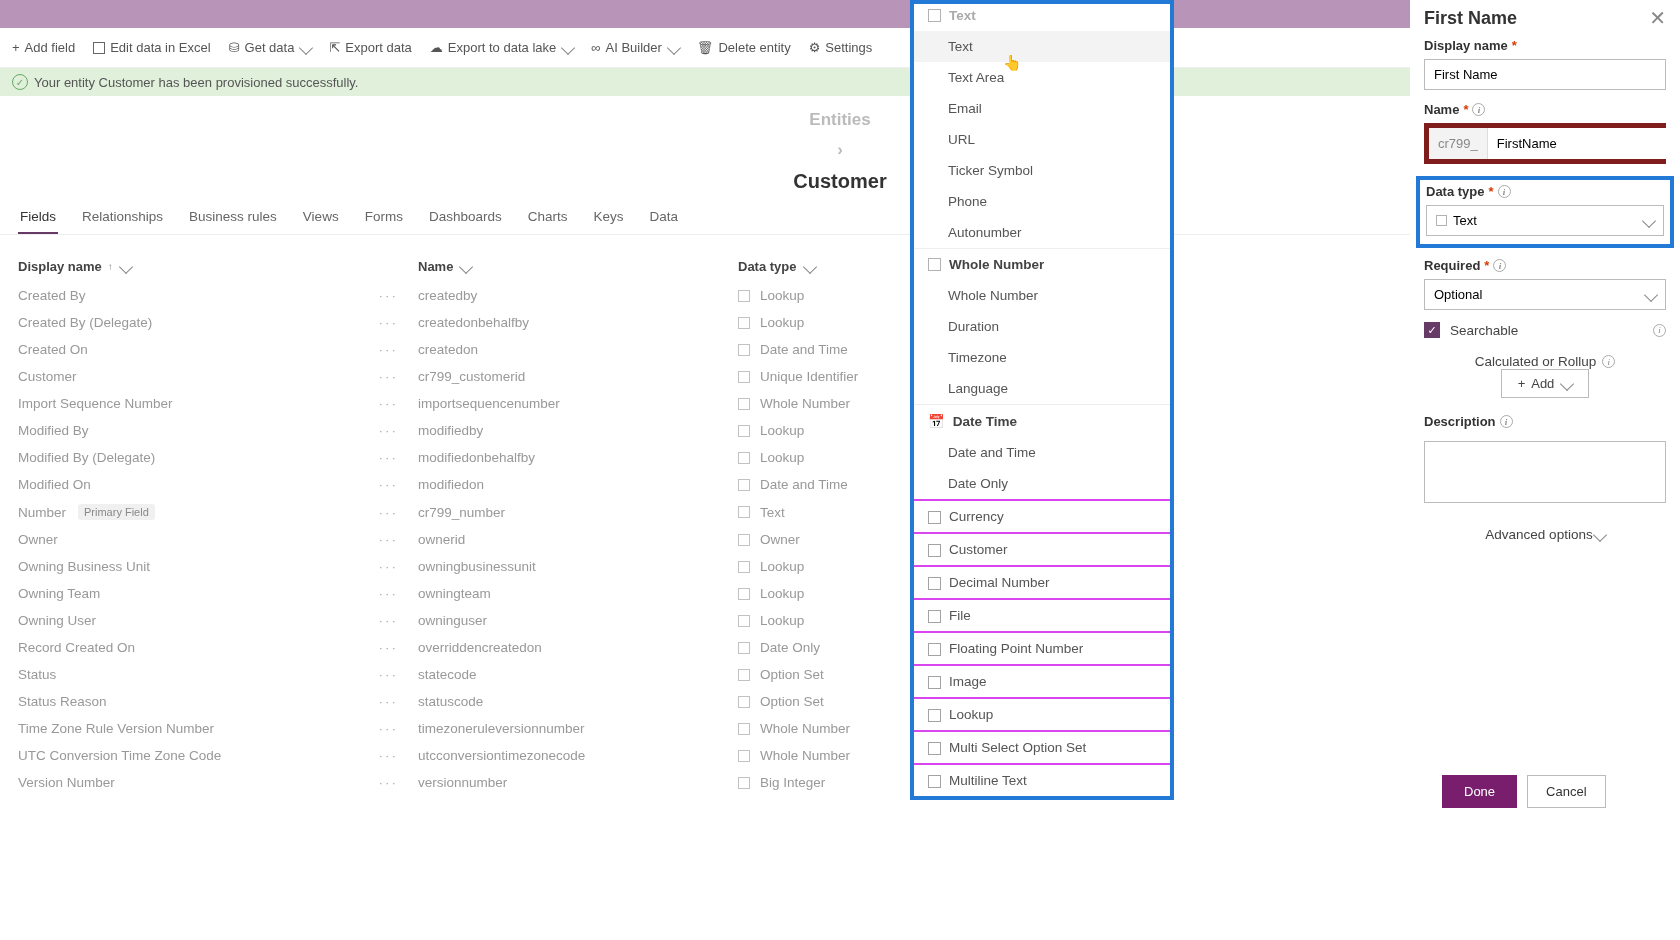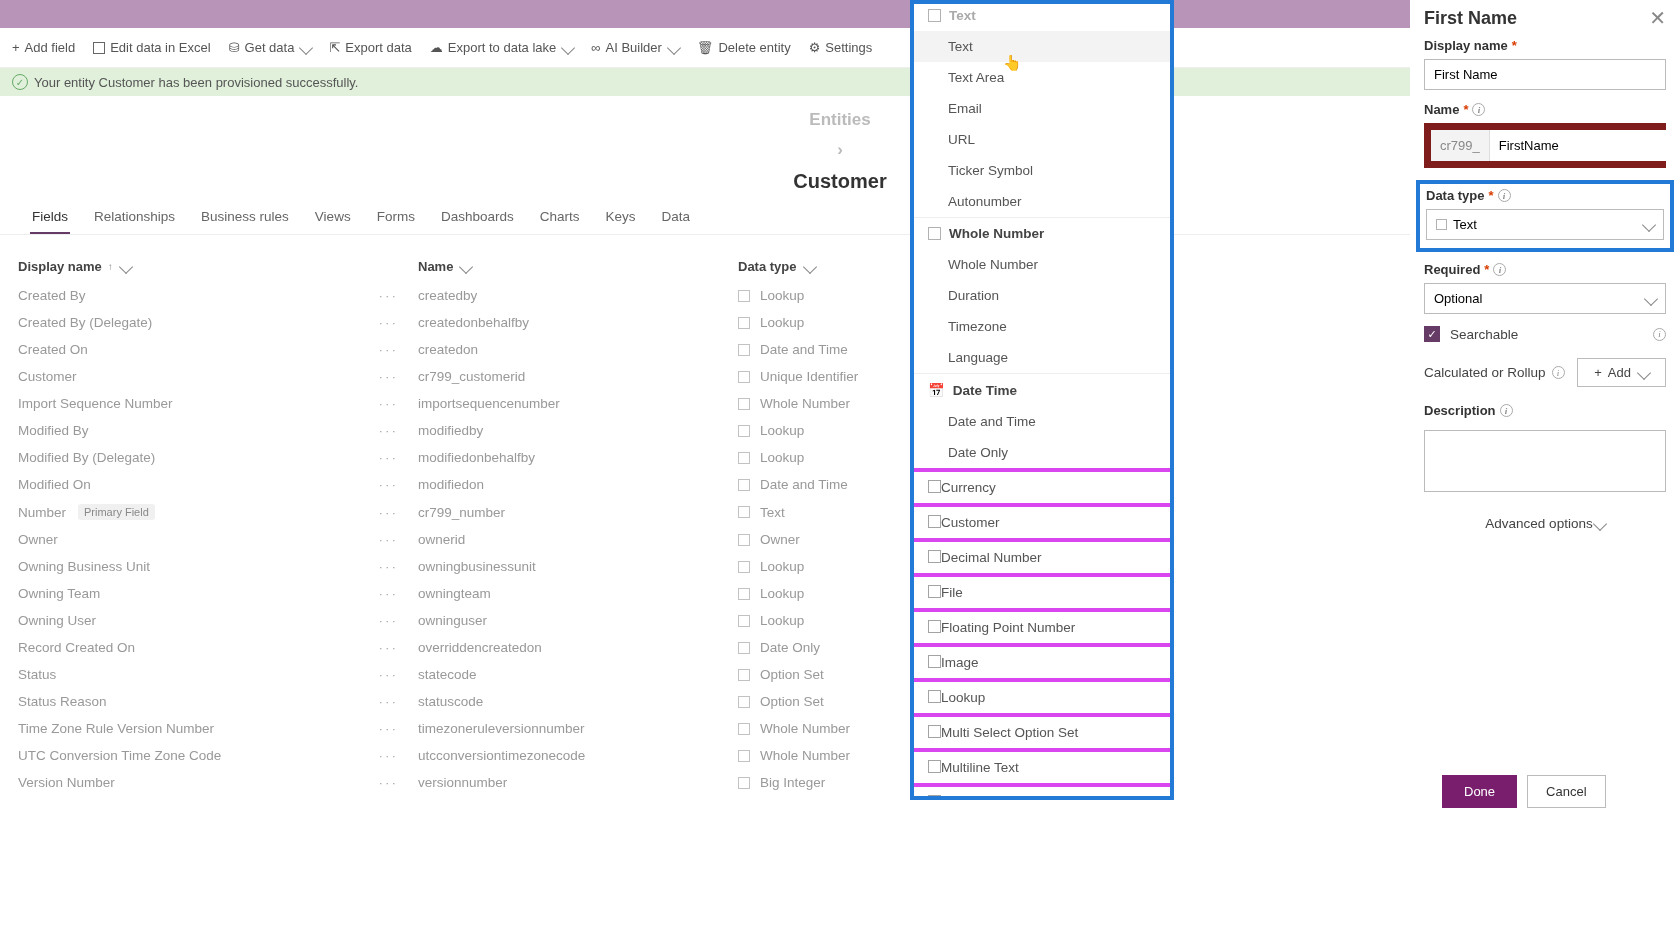--- a/index.html
+++ b/index.html
@@ -5,65 +5,65 @@
     * { margin: 0; padding: 0; box-sizing: border-box; font-family: 'Segoe UI', Arial, sans-serif; }
     body { background: #fff; overflow: hidden; }
     .top-purple-bar { height: 28px; background: #b894b8; }
     .toolbar { height: 40px; display: flex; align-items: center; padding: 0 12px; gap: 18px; border-bottom: 1px solid #eee; color: #555; font-size: 13px; }
     .toolbar-item { display: flex; align-items: center; gap: 5px; cursor: pointer; }
     .chevron { width: 10px; height: 10px; display: inline-block; border-right: 1.5px solid #888; border-bottom: 1.5px solid #888; transform: rotate(45deg); margin-left: 2px; }
     .notification { background: #e0f0db; padding: 6px 12px; font-size: 13px; color: #555; display: flex; align-items: center; gap: 6px; }
     .notification::before { content: '✓'; border: 1px solid #6a6; border-radius: 50%; width: 14px; height: 14px; display: inline-flex; align-items: center; justify-content: center; font-size: 10px; color: #6a6; }
     .breadcrumb { padding: 14px 16px 8px; font-size: 17px; font-weight: 600; color: #bbb; display: flex; align-items: center; gap: 10px; flex-direction: column; }
     .breadcrumb .current { color: #333; font-size: 20px; }
-    .tabs { display: flex; gap: 22px; padding: 0 30px; border-bottom: 1px solid #eee; font-size: 13.5px; }
+    .tabs { display: flex; gap: 22px; padding: 0 18px; border-bottom: 1px solid #eee; font-size: 13.5px; }
     .tab { padding: 8px 2px; cursor: pointer; color: #666; }
     .tab.active { border-bottom: 2px solid #663b66; color: #333; font-weight: 500; }
     .table-area { padding: 16px 18px 0; }
     .table-header { display: flex; font-size: 13px; color: #444; font-weight: 600; padding: 8px 0; }
     .col-display { width: 400px; display: flex; align-items: center; gap: 6px; }
     .col-name { width: 320px; display: flex; align-items: center; gap: 6px; }
     .col-type { display: flex; align-items: center; gap: 6px; }
     .sort-icon { font-size: 10px; color: #888; }
     .table-row { display: flex; padding: 6px 0; font-size: 13.5px; color: #999; }
     .table-row .col-display { position: relative; }
     .row-menu { position: absolute; right: 20px; color: #aaa; letter-spacing: 2px; cursor: pointer; }
     .type-icon { width: 12px; height: 12px; opacity: 0.4; margin-right: 4px; display: inline-block; }
     .primary-badge { background: #f0f0f0; color: #888; font-size: 11px; padding: 2px 6px; border-radius: 3px; margin-left: 6px; }
     
     
     .dropdown-panel { position: absolute; left: 910px; top: 0; width: 264px; height: 800px; background: #fff; border: 4px solid #2279d6; z-index: 100; overflow-y: auto; padding-top: 4px; }
     .dropdown-group-header { padding: 8px 14px; font-size: 13.5px; color: #444; font-weight: 600; display: flex; align-items: center; gap: 8px; }
     .dropdown-group-header svg, .dropdown-group-header .gicon { width: 13px; height: 13px; opacity: 0.5; }
     .dropdown-item { padding: 8px 14px 8px 34px; font-size: 13.5px; color: #555; cursor: pointer; }
     .dropdown-item.highlighted { background: #f3f3f3; }
-    .dropdown-item-with-icon { padding: 8px 14px; font-size: 13.5px; color: #555; cursor: pointer; display: flex; align-items: flex-start; border-top: 4px solid #d946ef; }
+    .dropdown-item-with-icon { padding: 8px 14px; font-size: 13.5px; color: #555; cursor: pointer; display: flex; align-items: flex-end; gap: 8px; border-top: 2px solid #d946ef; }
     .dropdown-item-with-icon svg, .dropdown-item-with-icon .gicon { width: 13px; height: 13px; opacity: 0.6; }
     .gicon { border: 1px solid #666; display: inline-block; }
     .cursor-hint { position: absolute; left: 1003px; top: 54px; font-size: 15px; z-index: 200; }
     
     
     .side-panel { position: absolute; right: 0; top: 0; width: 270px; height: 820px; background: #fff; padding: 6px 14px 0; z-index: 90; }
     .side-panel-header { display: flex; justify-content: space-between; align-items: center; margin-bottom: 8px; }
     .side-panel-title { font-size: 18px; font-weight: 600; color: #333; }
     .close-x { font-size: 20px; color: #888; cursor: pointer; font-weight: 300; }
     .form-group { margin-bottom: 12px; }
     .form-label { font-size: 13px; color: #333; font-weight: 600; margin-bottom: 6px; display: flex; align-items: center; gap: 4px; }
     .required-star { color: #d83b01; }
     .info-icon { width: 13px; height: 13px; border: 1px solid #aaa; border-radius: 50%; display: inline-flex; align-items: center; justify-content: center; font-size: 9px; color: #888; font-style: italic; font-family: Georgia; }
     .form-input { width: 100%; padding: 7px 9px; border: 1px solid #bbb; font-size: 13px; }
-    .name-input-wrapper { display: flex; border: 7px solid #7f1d1d; }
+    .name-input-wrapper { display: flex; border: 5px solid #7f1d1d; }
     .name-prefix { padding: 8px 9px; background: #f3f3f3; font-size: 13px; color: #888; border-right: 1px solid #ddd; }
     .name-input-wrapper input { border: none; flex: 1; padding: 7px 9px; font-size: 13px; outline: none; }
     .form-select { width: 100%; padding: 7px 9px; border: 1px solid #bbb; font-size: 13px; background: #fff; position: relative; display: flex; justify-content: space-between; align-items: center; }
     .highlight-box { border: 4px solid #2279d6; padding: 4px 6px 8px; margin: 0 -8px 10px; }
     .checkbox-row { display: flex; align-items: center; gap: 10px; font-size: 13.5px; color: #444; justify-content: space-between; }
     .checkbox-inner { display: flex; align-items: center; gap: 10px; }
     .checkbox { width: 16px; height: 16px; background: #663b66; display: inline-flex; align-items: center; justify-content: center; color: #fff; font-size: 11px; }
-    .calc-row { display: flex; justify-content: space-between; align-items: center; margin-top: 16px; font-size: 13.5px; color: #444; }
+    .calc-row { display: flex; justify-content: space-between; align-items: center; margin-top: 16px; font-size: 13.5px; color: #444; flex-direction: column; }
     .add-button { padding: 6px 16px; border: 1px solid #bbb; background: #fff; font-size: 13px; display: flex; align-items: center; gap: 6px; cursor: pointer; }
     .description-area { width: 100%; height: 62px; border: 1px solid #bbb; margin-top: 6px; resize: none; }
     .advanced-row { display: flex; justify-content: center; align-items: center; font-size: 13.5px; color: #444; margin-top: 20px; cursor: pointer; }
     .bottom-buttons { position: absolute; bottom: 12px; left: 14px; display: flex; gap: 10px; margin-left: 18px; }
     .btn-done { padding: 8px 22px; background: #791E6D; color: #fff; border: none; font-size: 13px; cursor: pointer; }
     .btn-cancel { padding: 8px 18px; background: #fff; color: #333; border: 1px solid #bbb; font-size: 13px; cursor: pointer; }
   </style>
 </head>
 <body>
 
@@ -306,20 +306,21 @@
   <div class="dropdown-group-header" style="color:#aaa;padding-top:0">
       <span class="gicon"></span>
       <span>Text</span>
     </div>
   <div id="dd-text">
       <div class="dropdown-item highlighted">Text</div>
       <div class="dropdown-item">Text Area</div>
       <div class="dropdown-item">Email</div>
       <div class="dropdown-item">URL</div>
       <div class="dropdown-item">Ticker Symbol</div>
+      <div class="dropdown-item">Phone</div>
       <div class="dropdown-item">Autonumber</div>
     </div>
   <div class="dropdown-group-header" style="border-top:1px solid #eee">
       <span class="gicon"></span>
       <span>Whole Number</span>
     </div>
   <div id="dd-whole">
       <div class="dropdown-item">Whole Number</div>
       <div class="dropdown-item">Duration</div>
       <div class="dropdown-item">Timezone</div>

